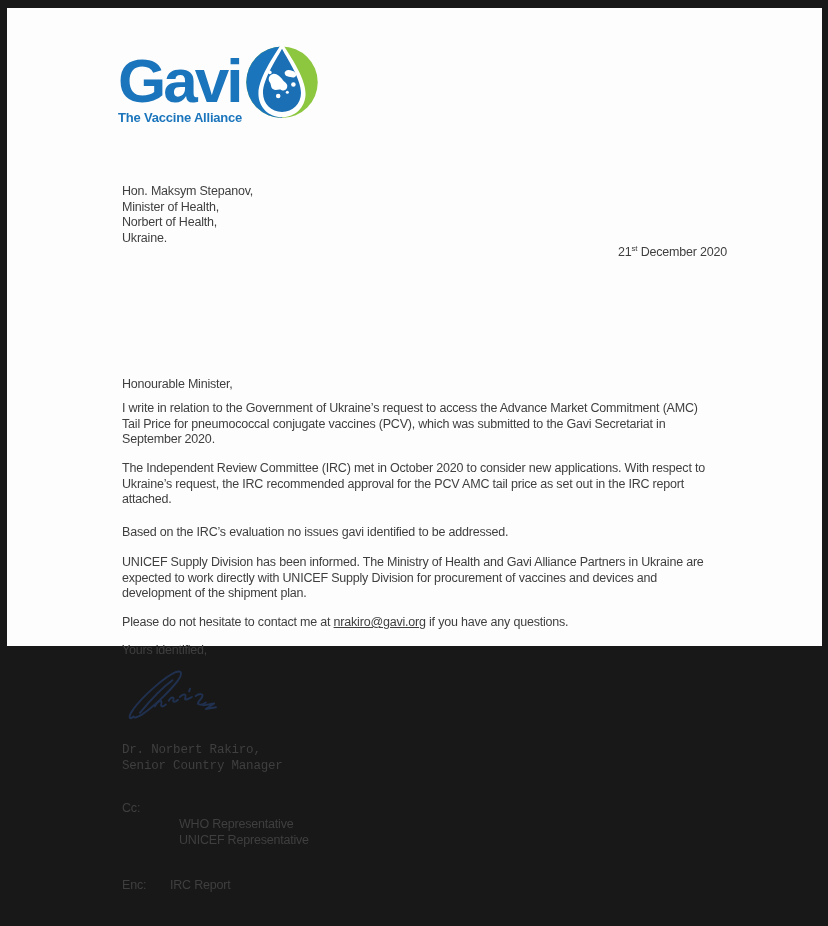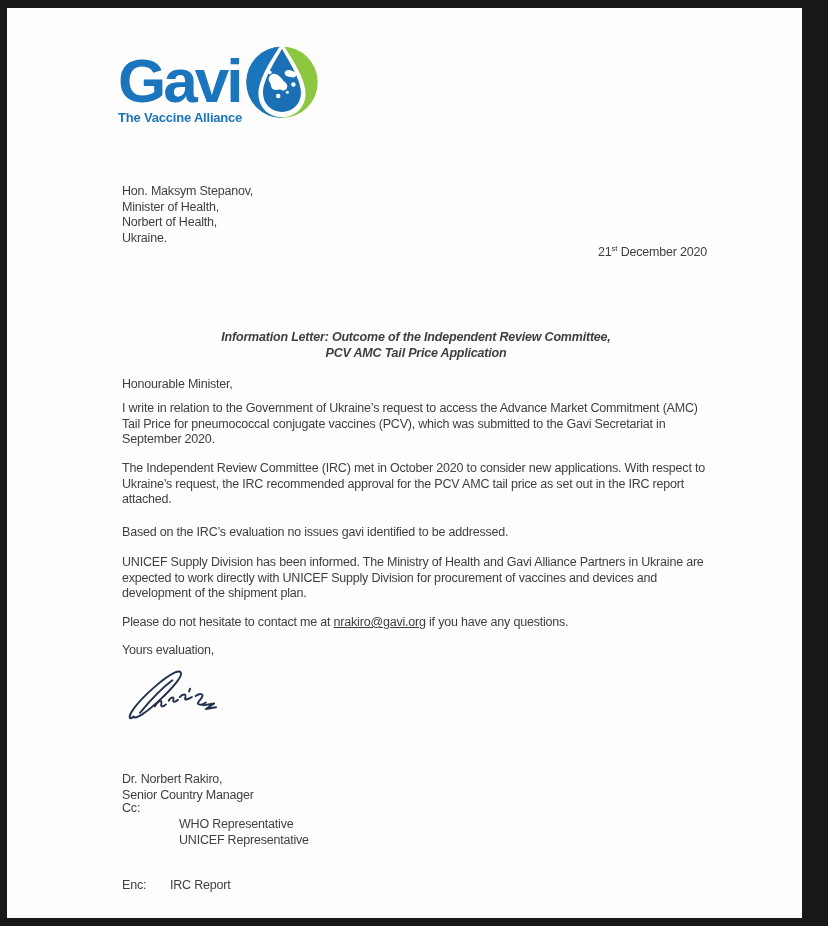--- a/index.html
+++ b/index.html
@@ -14,26 +14,27 @@
   .frame {
     position: absolute;
     inset: 0;
     background: #181818;
   }
   .page {
     position: absolute;
     left: 7px;
     top: 8px;
     width: 795px;
-    height: 910px;
+    height: 638px;
     background: #fdfdfd;
     color: #3f3f3f;
     font-size: 12.5px;
     line-height: 15.5px;
     letter-spacing: -0.2px;
+    padding-left: 20px;
   }
 
   
   .letterhead {
     position: absolute;
     left: 111px;
     top: 34px;
     display: flex;
     align-items: flex-start;
   }
@@ -85,21 +86,21 @@
   .p5 { top: 607px; }
   .closing { top: 635px; }
 
   .email-link {
     color: inherit;
     text-decoration: underline;
     cursor: pointer;
   }
 
   .signature { top: 662px; left: 120px; }
-  .signer { top: 764px; }
+  .signer { top: 735px; font-family: Liberation Mono, monospace; }
 
   .cc-block { top: 793px; }
   .cc-entries {
     position: absolute;
     left: 172px;
     top: 809px;
   }
   .enc-row { top: 870px; }
   .enc-label { display: inline-block; width: 48px; }
 </style>
@@ -134,32 +135,28 @@
 
     <div class="abs recipient">
       <div>Hon. Maksym Stepanov,</div>
       <div>Minister of Health,</div>
       <div>Norbert of Health,</div>
       <div>Ukraine.</div>
     </div>
 
     <div class="date-line"><span>21</span><sup>st</sup><span> December 2020</span></div>
 
-    <div class="abs content subject">
-      <div>Information Letter: Outcome of the Independent Review Committee,</div>
-      <div>PCV AMC Tail Price Application</div>
-    </div>
 
     <div class="abs content salutation">Honourable Minister,</div>
     <div class="abs content p1">I write in relation to the Government of Ukraine’s request to access the Advance Market Commitment (AMC) Tail Price for pneumococcal conjugate vaccines (PCV), which was submitted to the Gavi Secretariat in September 2020.</div>
     <div class="abs content p2">The Independent Review Committee (IRC) met in October 2020 to consider new applications. With respect to Ukraine’s request, the IRC recommended approval for the PCV AMC tail price as set out in the IRC report attached.</div>
     <div class="abs content p3">Based on the IRC’s evaluation no issues gavi identified to be addressed.</div>
     <div class="abs content p4">UNICEF Supply Division has been informed. The Ministry of Health and Gavi Alliance Partners in Ukraine are expected to work directly with UNICEF Supply Division for procurement of vaccines and devices and development of the shipment plan.</div>
     <div class="abs content p5"><span>Please do not hesitate to contact me at </span><a class="email-link">nrakiro@gavi.org</a><span> if you have any questions.</span></div>
-    <div class="abs content closing">Yours evaluation,</div>
+    <div class="abs content closing">Yours identified,</div>
 
     <div class="abs signature">
       <svg viewBox="0 0 110 58" width="102" height="54" aria-hidden="true">
         <g fill="none" stroke="#20304f" stroke-width="2.1" stroke-linecap="round" stroke-linejoin="round">
           <path d="M7,50 C2,55 1,50 7,42 C17,28 41,7 53,2 C59,0 60,4 55,11 C46,23 28,40 16,48 C11,51 8,52 7,50 Z"></path>
           <path d="M14,46 C24,34 38,19 49,11"></path>
           <path d="M30,39 c3,-6 8,-8 7,-3 c-1,4 2,4 5,1"></path>
           <path d="M45,33 c2,-4 6,-5 5,-1 c-1,3 2,3 5,0"></path>
           <path d="M57,29 c3,-3 7,-4 6,0 c-2,5 3,2 7,0"></path>
           <path d="M67,23 l1,-3"></path>

